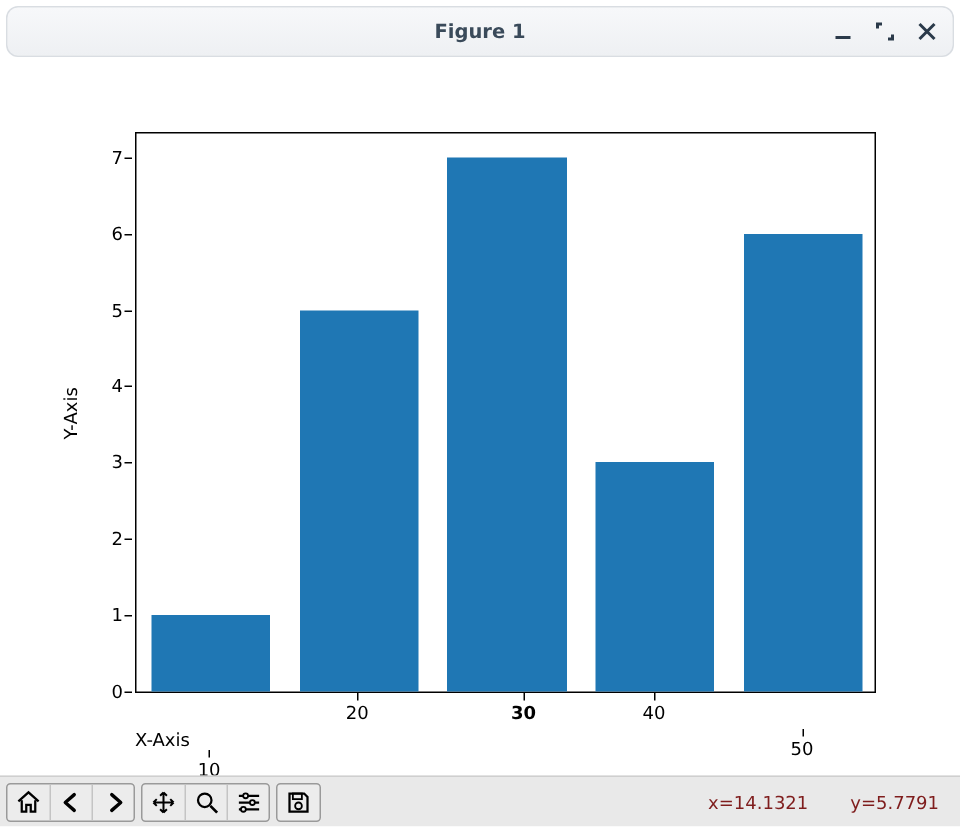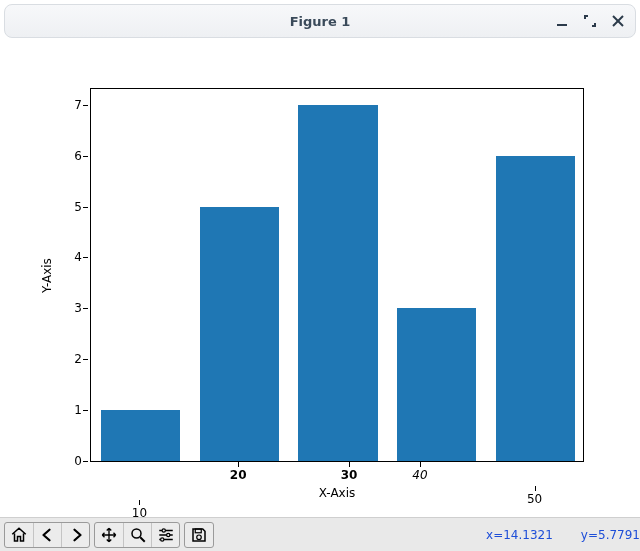--- a/index.html
+++ b/index.html
@@ -92,21 +92,21 @@
       position: absolute;
       transform: rotate(-90deg);
       transform-origin: left top;
       font-size: 12px;
       color: #000;
     }
     .xlabel {
       position: absolute;
       font-size: 12px;
       color: #000;
-      text-align: center;
+      text-align: left;
     }
     .toolbar {
       position: absolute;
       left: 0;
       right: 0;
       bottom: 0;
       height: 34px;
       background: #e9e9e9;
       border-top: 1px solid #cfcfcf;
       display: flex;
@@ -126,22 +126,23 @@
       height: 24px;
       display: flex;
       align-items: center;
       justify-content: center;
       cursor: pointer;
       color: #000;
     }
     .tb-btn + .tb-btn { border-left: 1px solid #c4c4c4; }
     .coord {
       margin-left: auto;
-      font-size: 12px;
-      color: #1d4ed8;
+      margin-right: 14px;
+      font-size: 12px;
+      color: #7f1d1d;
       display: flex;
       gap: 28px;
     }
     svg { display: block; }
   </style>
 </head>
 <body>
 
 <div class="titlebar">
   <div class="titlebar-title">Figure 1</div>
@@ -179,23 +180,23 @@
       <div class="ytick" style="left: 38px; top: 361.116px;">1<div class="tickmark"></div></div>
       <div class="ytick" style="left: 38px; top: 310.231px;">2<div class="tickmark"></div></div>
       <div class="ytick" style="left: 38px; top: 259.347px;">3<div class="tickmark"></div></div>
       <div class="ytick" style="left: 38px; top: 208.463px;">4<div class="tickmark"></div></div>
       <div class="ytick" style="left: 38px; top: 157.578px;">5<div class="tickmark"></div></div>
       <div class="ytick" style="left: 38px; top: 106.694px;">6<div class="tickmark"></div></div>
       <div class="ytick" style="left: 38px; top: 55.8095px;">7<div class="tickmark"></div></div>
     </div>
   <div id="xticks">
       <div class="xtick" style="left: 115.4px; top: 426px; margin-top: 38px;">10<div class="tickmark"></div></div>
-      <div class="xtick" style="left: 214.2px; top: 426px; font-weight: bold;">20<div class="tickmark"></div></div>
+      <div class="xtick" style="left: 214.2px; top: 426px;">20<div class="tickmark"></div></div>
       <div class="xtick" style="left: 325px; top: 426px; font-weight: bold;">30<div class="tickmark"></div></div>
-      <div class="xtick" style="left: 396px; top: 426px; font-style: italic;">40<div class="tickmark"></div></div>
+      <div class="xtick" style="left: 412px; top: 426px;">40<div class="tickmark"></div></div>
       <div class="xtick" style="left: 510.6px; top: 426px; margin-top: 24px;">50<div class="tickmark"></div></div>
     </div>
   <div class="ylabel" id="ylabel" style="left: 36px; top: 251px;">Y-Axis</div>
   <div class="xlabel" id="xlabel" style="left: 86px; width: 494px; top: 444px;">X-Axis</div>
 </div>
 
 <div class="toolbar">
   <div class="tb-group">
     <div class="tb-btn">
       <svg width="18" height="18" viewBox="0 0 24 24">

